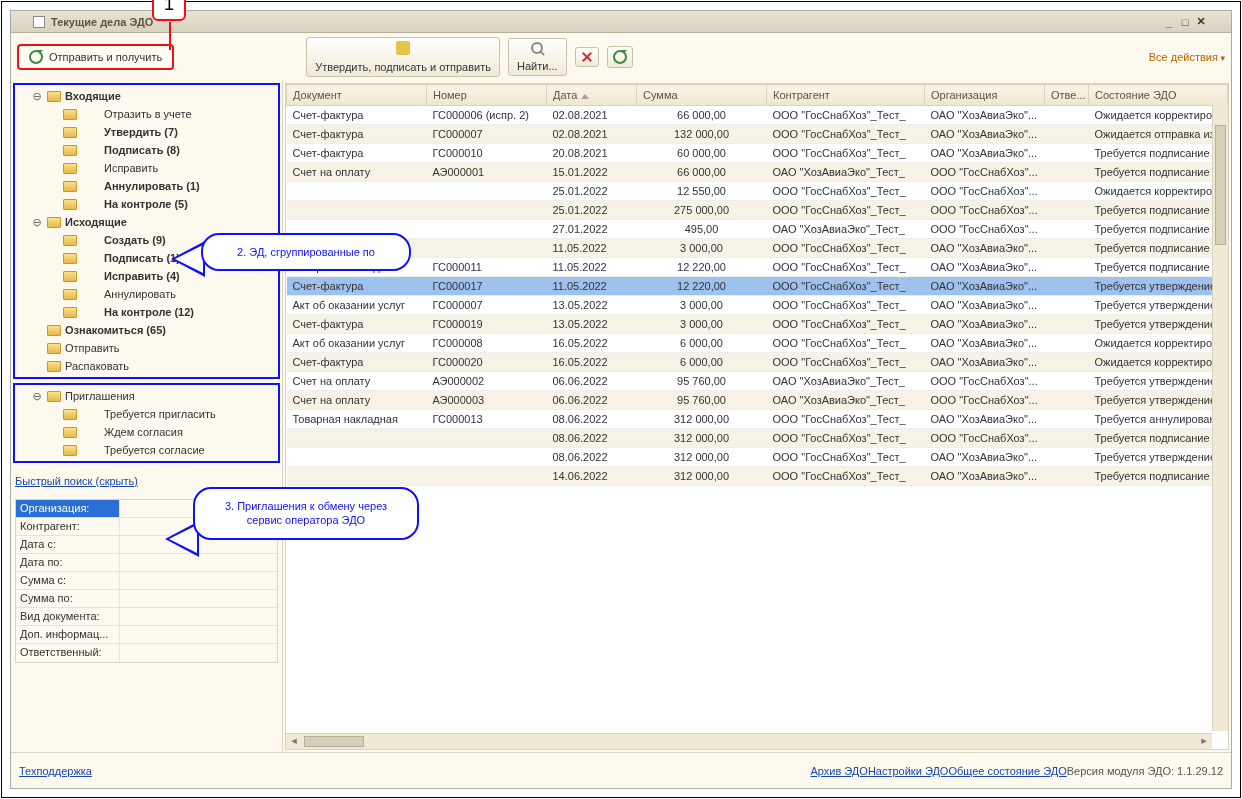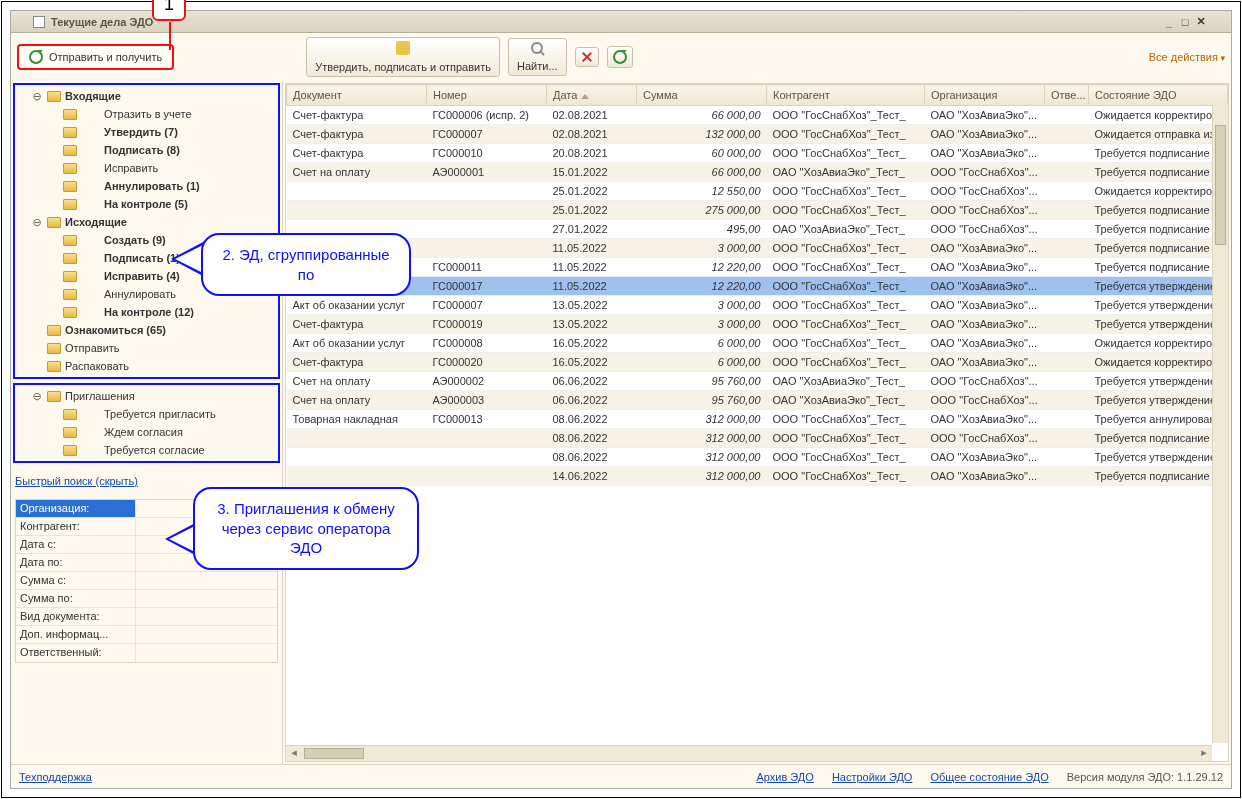--- a/index.html
+++ b/index.html
@@ -30,50 +30,50 @@
   .tree-item.lvl2 { padding-left:48px;gap:27px; }
   .tree-item .expand { width:12px; text-align:center; color:#666; }
   .tree-item .folder { width:14px; height:11px; background:linear-gradient(#fde08a,#e6b84a); border:1px solid #c79a2a; border-radius:1px; }
   .tree-item .label { white-space:nowrap;text-align:right; }
   .tree-item.bold .label { font-weight:bold; }
 
   .quick-search { color:#1647b3; text-decoration:underline; padding:10px 4px; cursor:pointer; }
   .filters { margin:2px 4px; border:1px solid #d9d3bf; }
   .filters .row { display:flex; height:18px; border-bottom:1px solid #e8e3d3; }
   .filters .row:last-child { border-bottom:none; }
-  .filters .lab { width:120px; padding:2px 4px; color:#333; border-right:1px solid #e8e3d3; }
+  .filters .lab { width:104px; padding:2px 4px; color:#333; border-right:1px solid #e8e3d3; }
   .filters .val { flex:1; padding:2px 4px; }
   .filters .row.sel .lab { background:#2a6fd6; color:#fff; }
 
   .main { flex:1; display:flex; flex-direction:column; min-width:0; }
   .gridwrap { flex:1; overflow:hidden; position:relative; border:1px solid #d9d3bf; margin:2px; background:#fff; }
   table.grid { width:100%; border-collapse:collapse; table-layout:fixed; font-size:11px; }
   table.grid th { background:linear-gradient(#faf6e8,#ede6d0); border:1px solid #d9d3bf; text-align:left; padding:4px 6px; color:#5a5544; font-weight:normal; height:20px; white-space:nowrap; overflow:hidden; }
   table.grid td { border-bottom:1px solid #eee; padding:2px 6px; height:19px; white-space:nowrap; overflow:hidden; text-overflow:ellipsis; color:#333; }
   table.grid tr:nth-child(even) td { background:#f6f2e5; }
   table.grid tr.selected td { background:#9fc1ee !important; }
-  .num { text-align:right;font-style:italic; }
+  .num { text-align:center; }
   .vscroll { position:absolute; right:0; top:21px; bottom:18px; width:16px; background:#efe9d6; border-left:1px solid #d9d3bf; }
   .hscroll { position:absolute; left:0; right:16px; bottom:0; height:16px; background:#efe9d6; border-top:1px solid #d9d3bf; display:flex; }
   .hscroll .thumb { width:60px; background:#d6cfb8; margin:2px; border:1px solid #b6b09a; }
   .hscroll .arrow { width:16px; text-align:center; color:#777; }
   .hscroll .track { flex:1; }
   .hscroll .ra { margin-left:auto; }
   .vscroll .vthumb { position:absolute; left:2px; right:2px; top:20px; height:120px; background:#d6cfb8; border:1px solid #b6b09a; }
 
-  .footer { height:24px; border-top:1px solid #d9d3bf; display:flex; align-items:center; padding:0 8px; gap:18px; background:#fdf9ee; }
+  .footer { height:36px; border-top:1px solid #d9d3bf; display:flex; align-items:center; padding:0 8px; background:#fdf9ee; }
   .footer a { color:#1647b3; text-decoration:underline; cursor:pointer; }
   .footer .spacer { flex:1; }
   .footer .ver { color:#555; }
 
   
   .callout1 { position:absolute; top:-15px; left:150px; width:34px; height:34px; border:2px solid #e11; border-radius:6px; background:#fff; text-align:center; line-height:30px; font-size:18px; color:#000; z-index:50; }
   .callout1-line { position:absolute; top:20px; left:167px; width:2px; height:28px; background:#e11; z-index:49; }
 
-  .bubble { position:absolute; border:2px solid #1010ff; border-radius:18px; background:#fff; color:#1010ff; font-size:15px; text-align:center; padding:10px 14px; z-index:60; line-height:1.3; }
+  .bubble { position:absolute; border:2px solid #1010ff; border-radius:18px; background:#fff; color:#1010ff; font-size:11px; text-align:center; padding:10px 14px; z-index:60; line-height:1.3; }
   .bubble2 { top:152px; left:190px; width:210px; }
   .bubble3 { top:406px; left:182px; width:226px; }
   .tail { position:absolute; width:0; height:0; z-index:59; }
   .tail2 { top:160px; left:160px; border-top:18px solid transparent; border-bottom:18px solid transparent; border-right:34px solid #1010ff; }
   .tail2::after { content:''; position:absolute; left:4px; top:-14px; border-top:14px solid transparent; border-bottom:14px solid transparent; border-right:28px solid #fff; }
   .tail3 { top:440px; left:154px; border-top:18px solid transparent; border-bottom:18px solid transparent; border-right:34px solid #1010ff; }
   .tail3::after { content:''; position:absolute; left:4px; top:-14px; border-top:14px solid transparent; border-bottom:14px solid transparent; border-right:28px solid #fff; }
 
   .ico-approve { width:14px; height:14px; background:#e6c64a; border-radius:2px; }
   .ico-find { width:12px; height:12px; border:2px solid #888; border-radius:50%; position:relative; }

